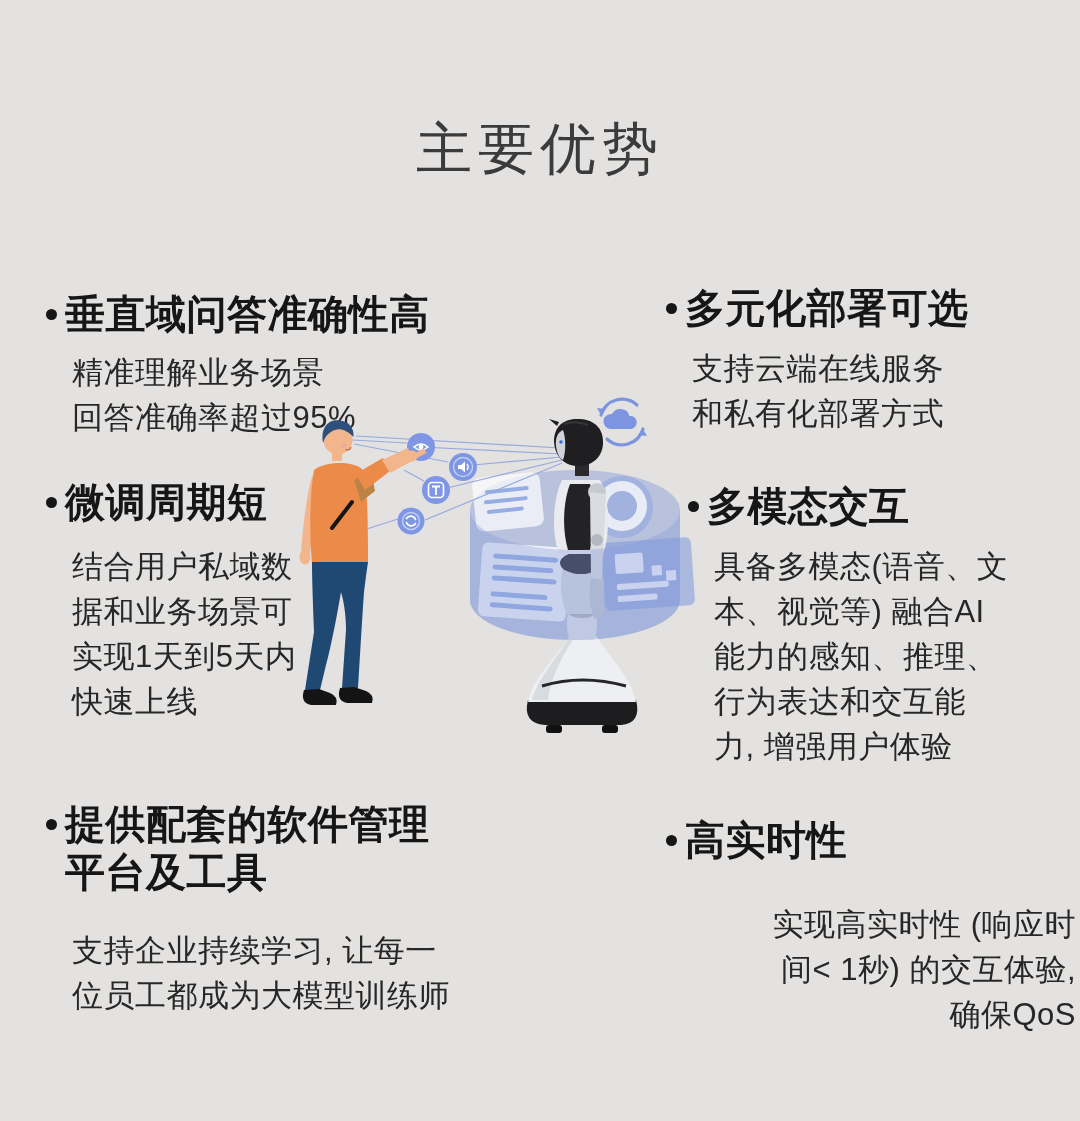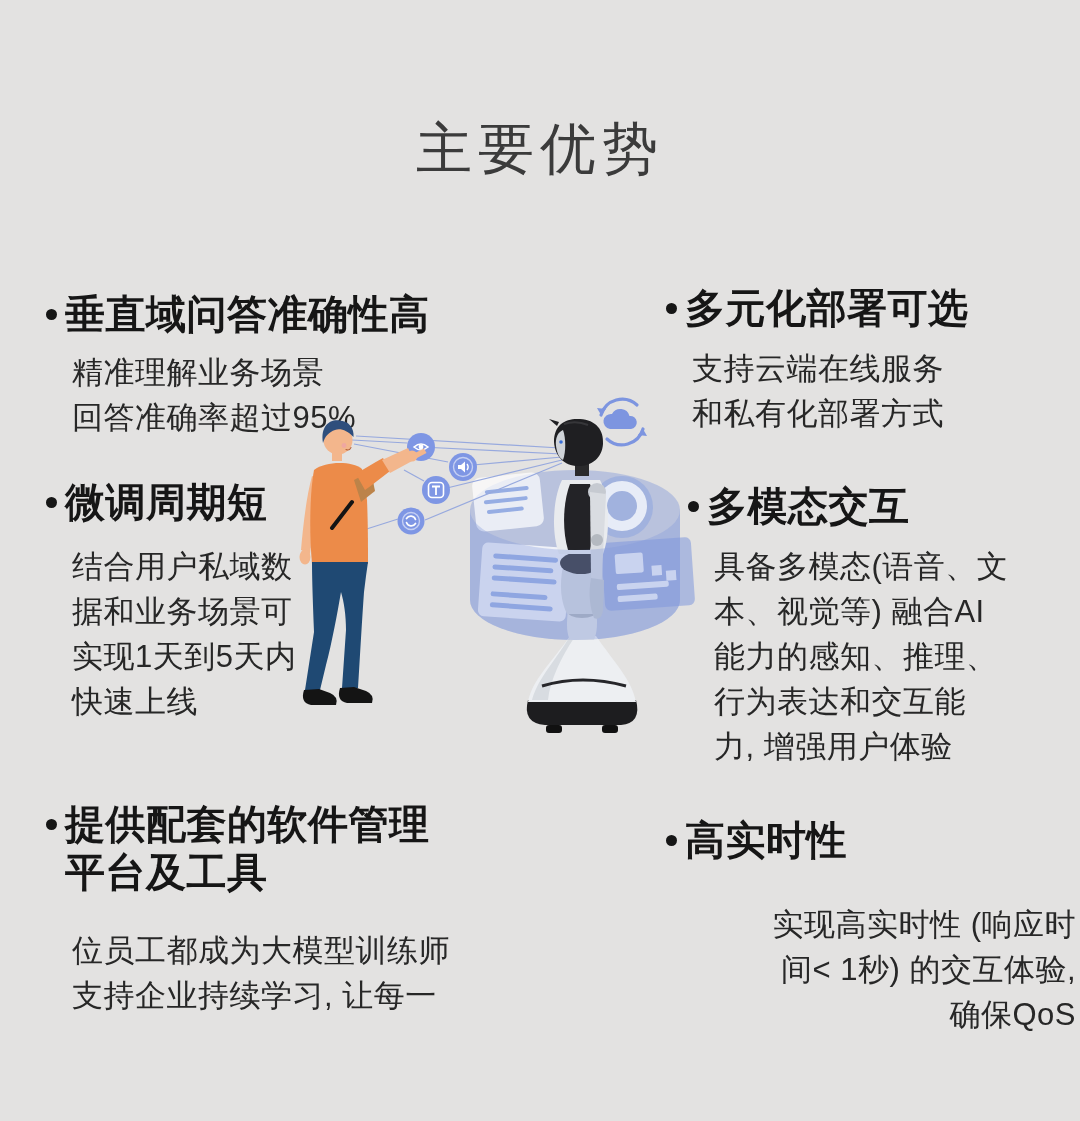--- a/index.html
+++ b/index.html
@@ -74,22 +74,22 @@
       </div>
     </section>
 
     <section class="section" id="sec-l3">
       <div class="heading-row">
         <span class="bullet"></span>
         <h2 class="heading-text">提供配套的软件管理
 平台及工具</h2>
       </div>
       <div class="body">
+        <div class="line">支持企业持续学习, 让每一</div>
         <div class="line">位员工都成为大模型训练师</div>
-        <div class="line">支持企业持续学习, 让每一</div>
       </div>
     </section>
   </div>
 
   <div class="col-right">
     <section class="section" id="sec-r1">
       <div class="heading-row">
         <span class="bullet"></span>
         <h2 class="heading-text">多元化部署可选</h2>
       </div>

